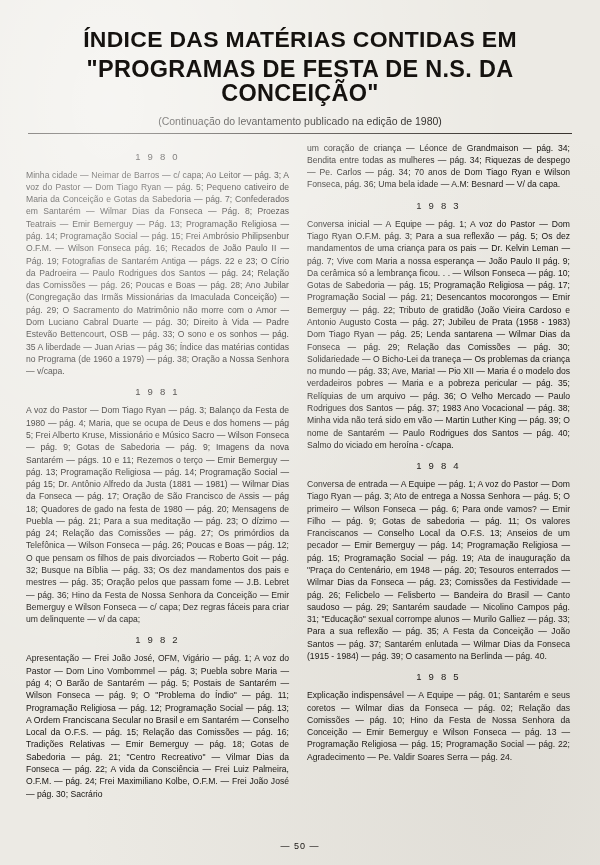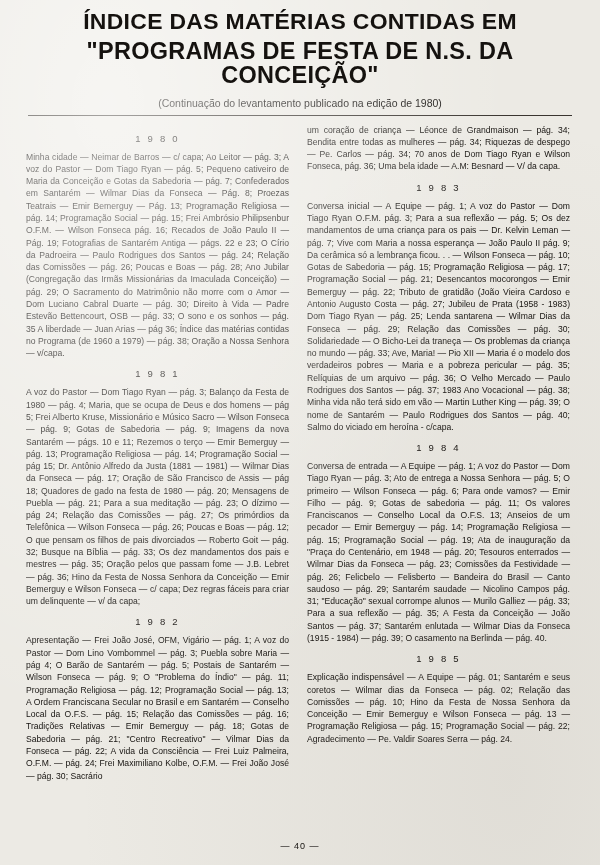--- a/index.html
+++ b/index.html
@@ -13,21 +13,21 @@
     font-family: "Liberation Sans", sans-serif;
     color: #15120f;
     overflow: hidden;
   }
   .page {
     position: relative;
     width: 600px;
     height: 865px;
     background: #eceae4;
     box-sizing: border-box;
-    padding: 4px 26px 10px 26px;
+    padding: 22px 26px 10px 26px;
   }
   .page:before {
     content: "";
     position: absolute;
     inset: 0;
     background:
       radial-gradient(ellipse at 18% 12%, rgba(255,255,255,0.55), rgba(255,255,255,0) 58%),
       radial-gradient(ellipse at 85% 90%, rgba(120,110,95,0.10), rgba(255,255,255,0) 60%);
     pointer-events: none;
   }
@@ -129,15 +129,15 @@
       <div class="year">1 9 8 4</div>
       <p class="entry">Conversa de entrada — A Equipe — pág. 1;  A voz do Pastor — Dom Tiago Ryan — pág. 3;  Ato de entrega a Nossa Senhora — pág. 5;  O primeiro — Wilson Fonseca — pág. 6;  Para onde vamos? — Emir Filho — pág. 9; Gotas de sabedoria — pág. 11;  Os valores Franciscanos — Conselho Local da O.F.S. 13;  Anseios de um pecador — Emir Bemerguy — pág. 14;  Programação Religiosa — pág. 15;  Programação Social — pág. 19;  Ata de inauguração da "Praça do Centenário, em 1948 — pág. 20; Tesouros enterrados — Wilmar Dias da Fonseca — pág. 23;  Comissões da Festividade — pág. 26;  Felicbelo — Felisberto — Bandeira do Brasil — Canto saudoso — pág. 29;  Santarém saudade — Nicolino Campos pág. 31; "Educação" sexual corrompe alunos — Murilo Galliez — pág. 33;  Para a sua reflexão — pág. 35;  A Festa da Conceição — João Santos — pág. 37;  Santarém enlutada — Wilmar Dias da Fonseca (1915 - 1984) — pág. 39;  O casamento na Berlinda — pág. 40.</p>
 
       <div class="year">1 9 8 5</div>
       <p class="entry">Explicação indispensável — A Equipe — pág. 01;  Santarém e seus coretos — Wilmar dias da Fonseca — pág. 02; Relação das Comissões — pág. 10;  Hino da Festa de Nossa Senhora da Conceição — Emir Bemerguy e Wilson Fonseca — pág. 13 — Programação Religiosa — pág. 15; Programação Social — pág. 22;  Agradecimento — Pe. Valdir Soares Serra — pág. 24.</p>
 
     </div>
 
   </div>
 
-  <div class="footer">— 40 —</div>
+  <div class="footer">— 50 —</div>
 
 </div>
 
 </body></html>

